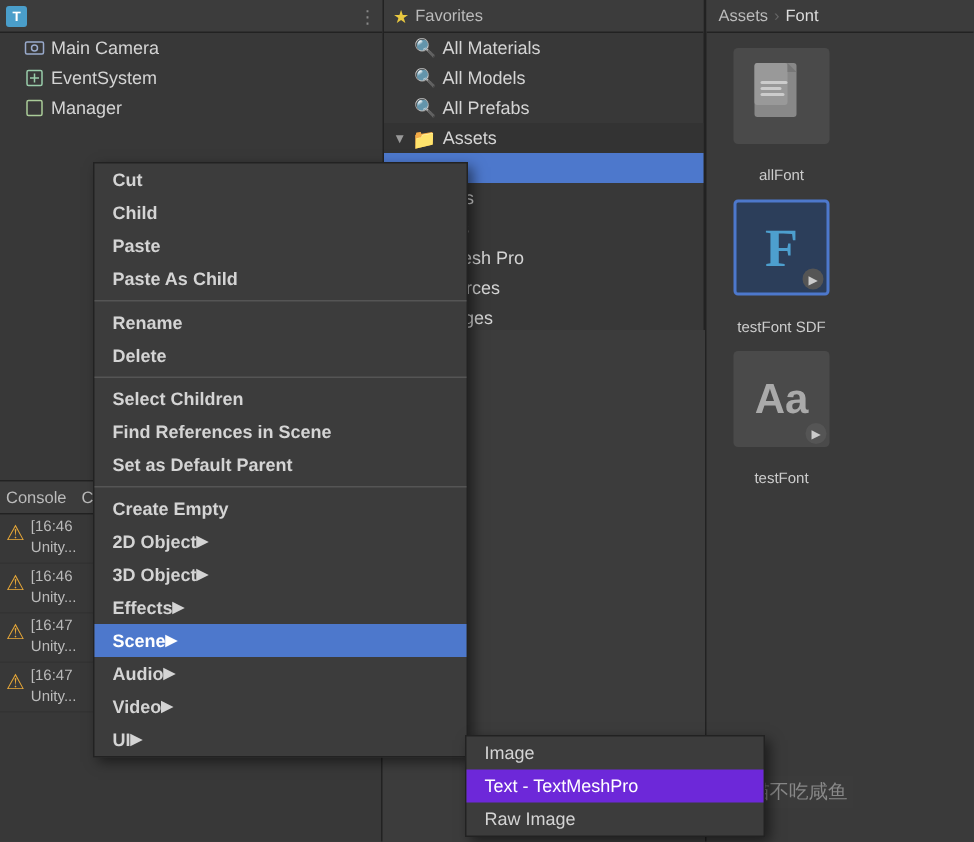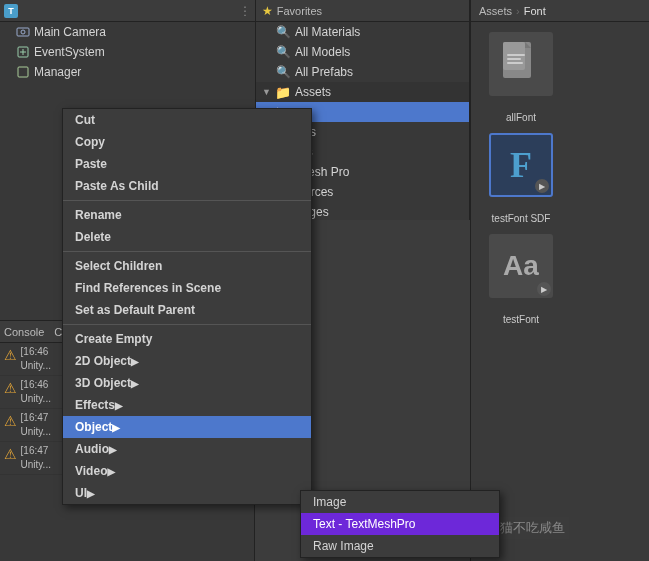--- a/index.html
+++ b/index.html
@@ -53,21 +53,21 @@
       height: 1px;
       background: #555;
       margin: 3px 0;
     }
 
     .menu-arrow { font-size: 10px; }
 
     
     .sub-context-menu {
       position: absolute;
-      left: 300px;
+      left: 310px;
       top: 490px;
       width: 200px;
       background: #3c3c3c;
       border: 1px solid #222;
       box-shadow: 3px 3px 8px rgba(0,0,0,0.5);
       z-index: 101;
     }
     .sub-menu-item {
       padding: 4px 12px;
       cursor: pointer;
@@ -476,21 +476,21 @@
       [16:47<br>Unity...
     </div>
   </div>
 </div>
 
 <div class="context-menu">
   <div class="menu-item">
     <span>Cut</span>
   </div>
   <div class="menu-item">
-    <span>Copy</span>
+    <span>Child</span>
   </div>
   <div class="menu-item">
     <span>Paste</span>
   </div>
   <div class="menu-item">
     <span>Paste As Child</span>
   </div>
   <div class="menu-separator"></div>
   <div class="menu-item">
     <span>Rename</span>
@@ -518,21 +518,21 @@
   </div>
   <div class="menu-item">
     <span>3D Object</span>
     <span class="menu-arrow">▶</span>
   </div>
   <div class="menu-item">
     <span>Effects</span>
     <span class="menu-arrow">▶</span>
   </div>
   <div class="menu-item highlighted">
-    <span>Object</span>
+    <span>Scene</span>
     <span class="menu-arrow">▶</span>
   </div>
   <div class="menu-item">
     <span>Audio</span>
     <span class="menu-arrow">▶</span>
   </div>
   <div class="menu-item">
     <span>Video</span>
     <span class="menu-arrow">▶</span>
   </div>

